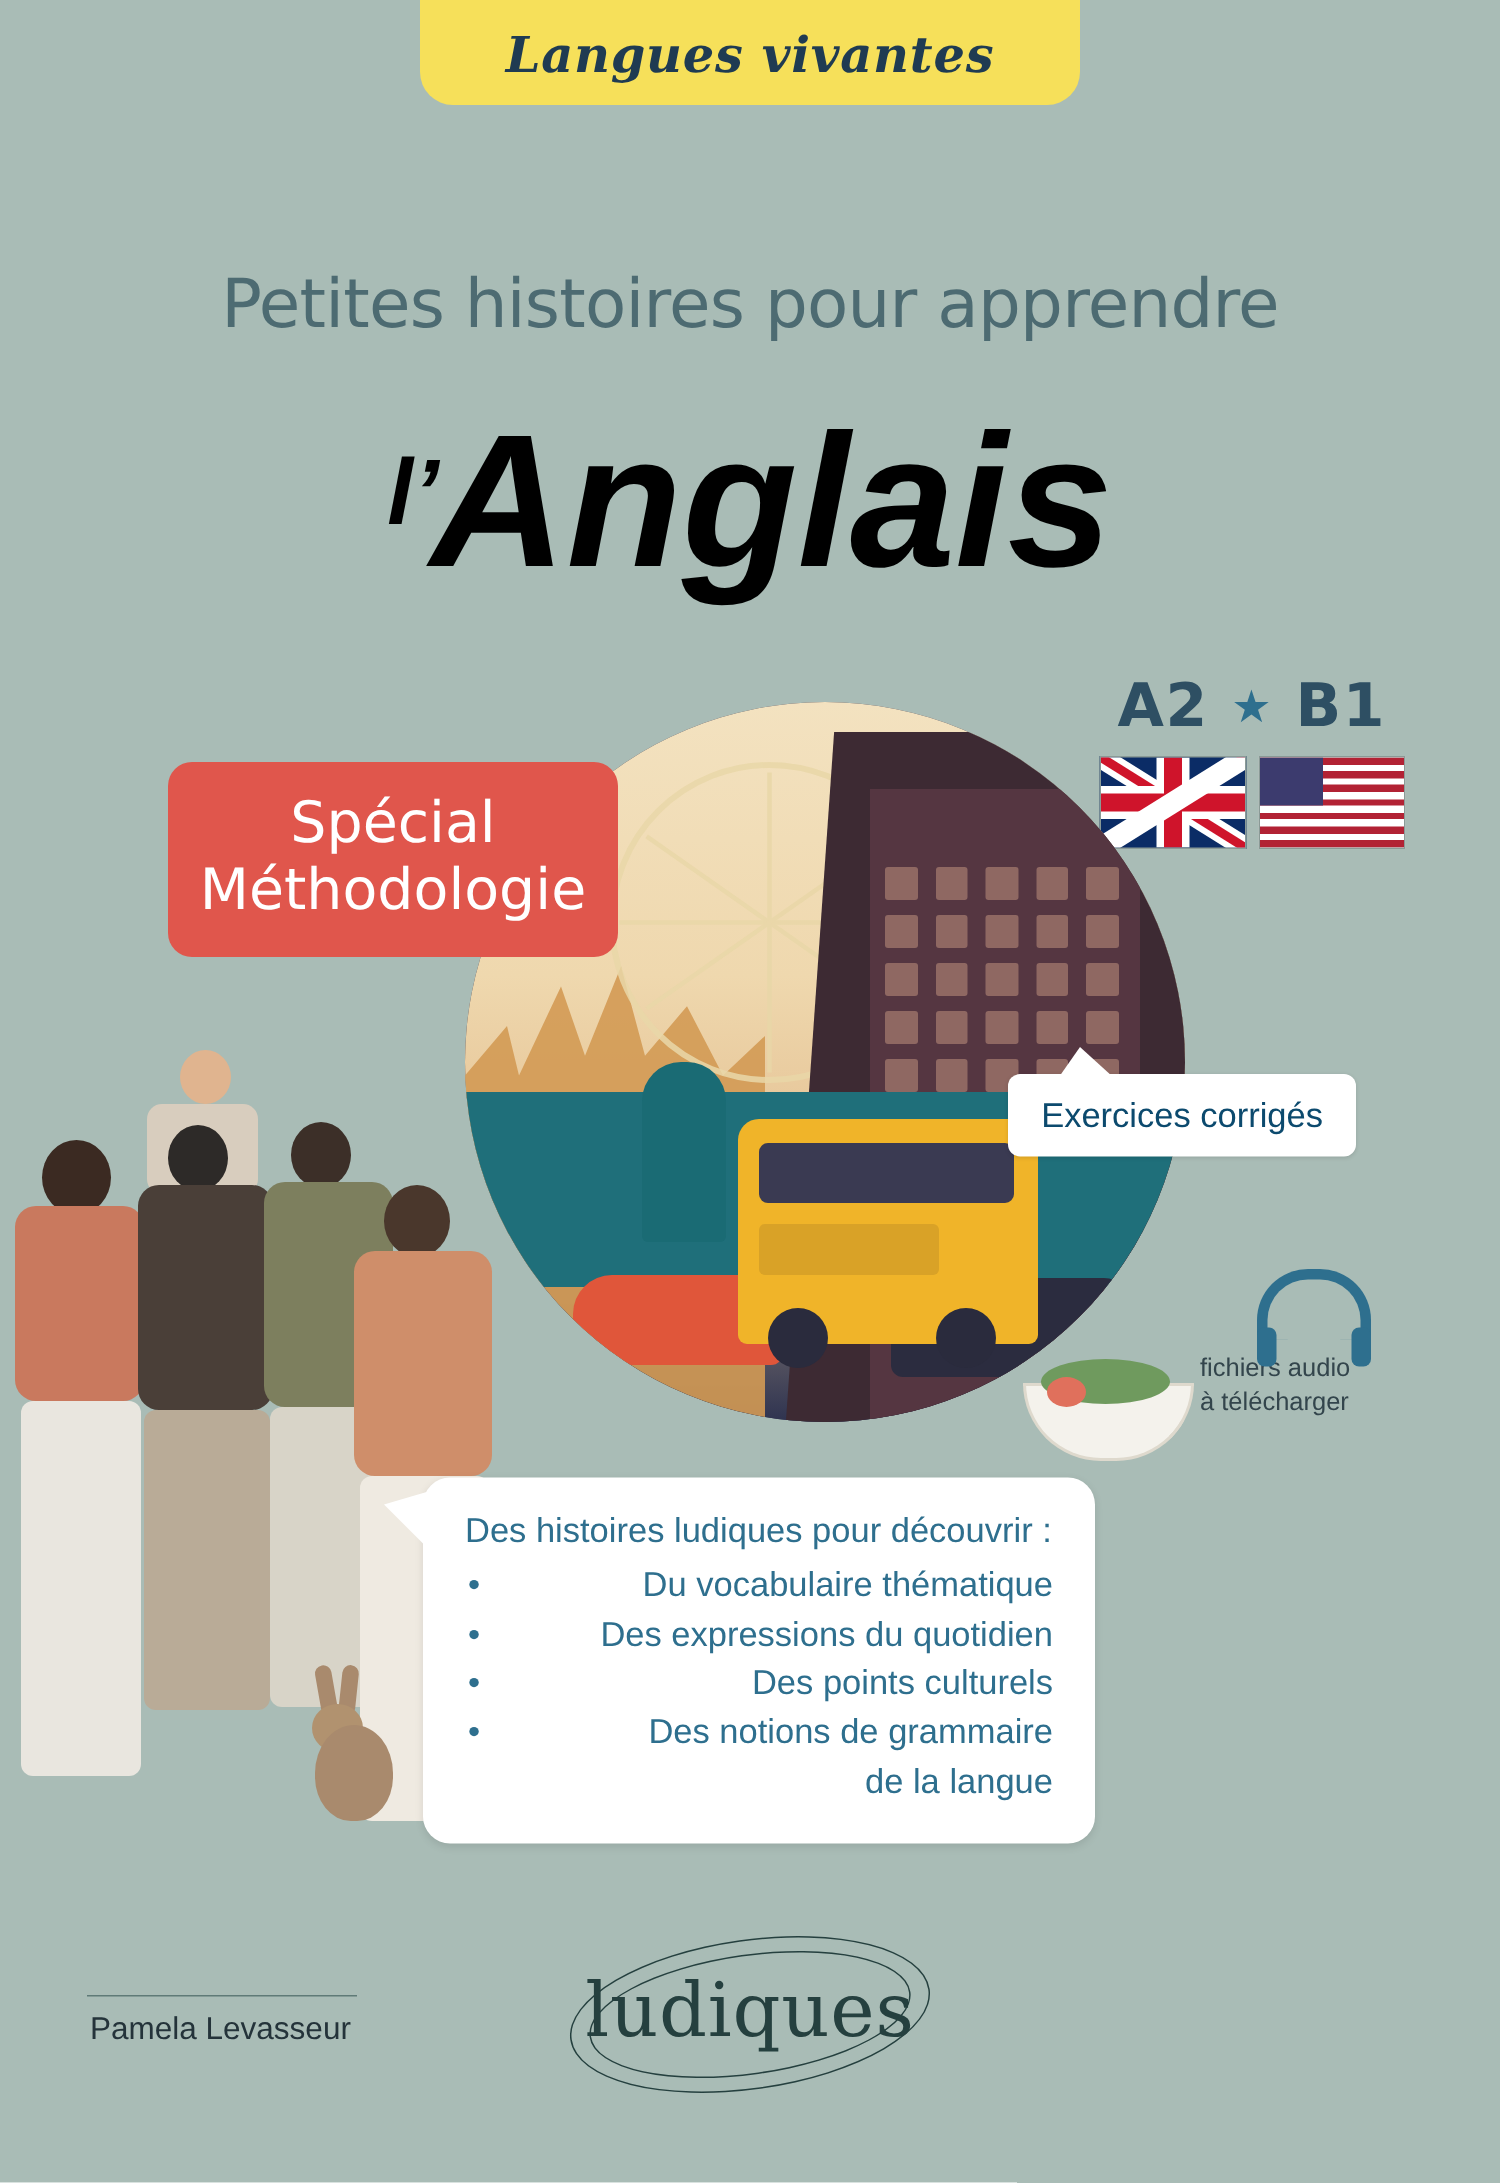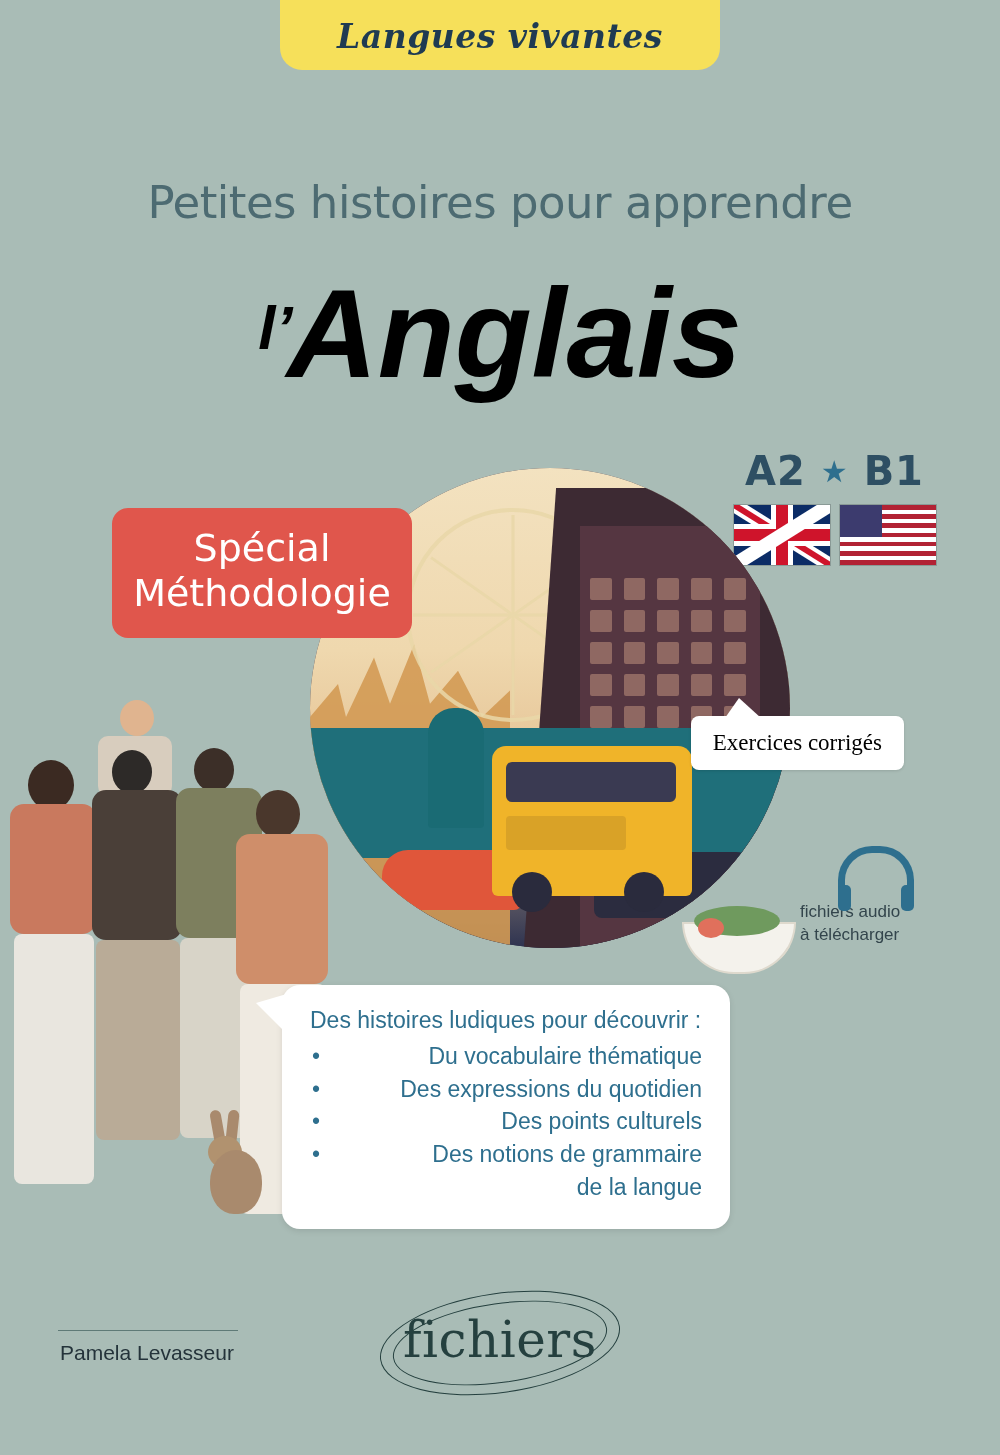--- a/index.html
+++ b/index.html
@@ -335,23 +335,22 @@
 
   
   .callout-exo {
     position: absolute;
     right: 96px;
     top: 716px;
     background: #ffffff;
     border-radius: 8px;
     padding: 14px 22px;
     font-size: 23px;
-    color: #000000;
+    color: #0c4a6e;
     box-shadow: 0 1px 3px rgba(0,0,0,.12);
-    font-family: Liberation Serif, serif;
   }
   .callout-exo::after {
     content: "";
     position: absolute;
     left: 34px; top: -18px;
     border-left: 14px solid transparent;
     border-right: 22px solid transparent;
     border-bottom: 20px solid #ffffff;
   }
 
@@ -640,16 +639,16 @@
       <li class="cont">de la langue</li>
     </ul>
   </div>
 
   <div class="author-rule"></div>
   <div class="author">Pamela Levasseur</div>
 
   <div class="publisher">
     <span class="oval"></span>
     <span class="oval2"></span>
-    <span class="ell-name">fichiers</span>
+    <span class="ell-name">ludiques</span>
   </div>
 
 </div>
 
 </body></html>

